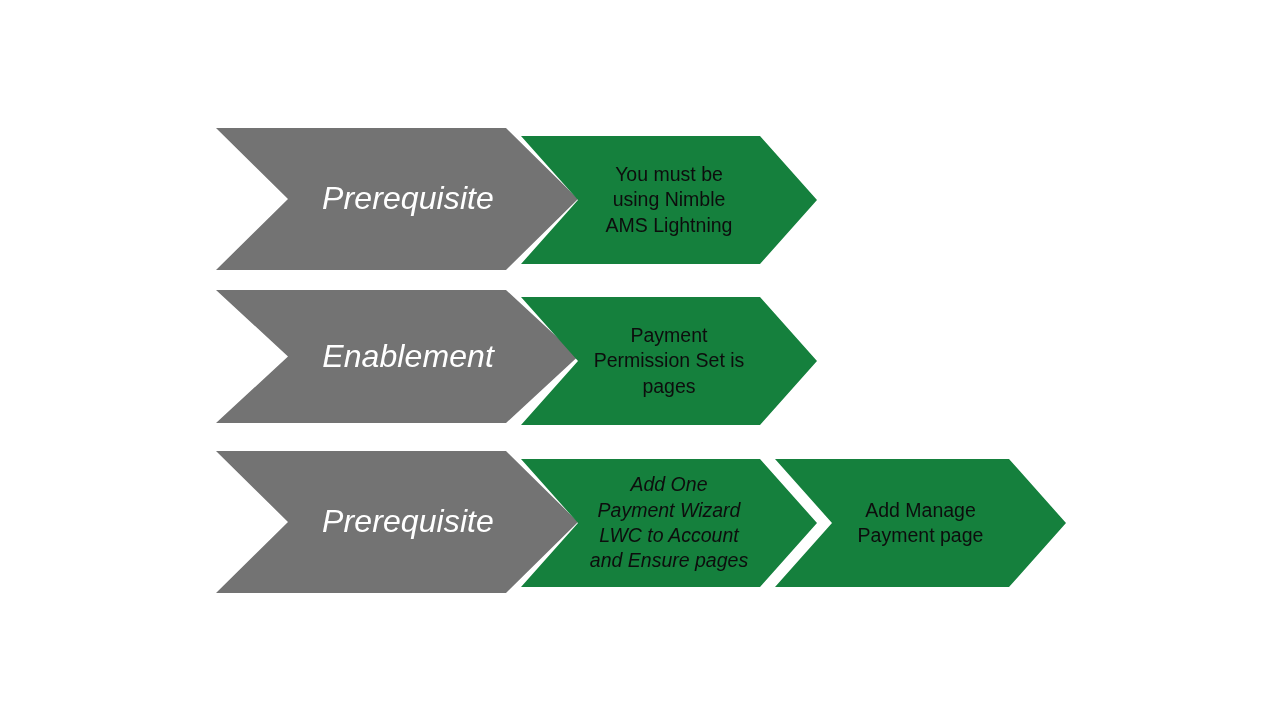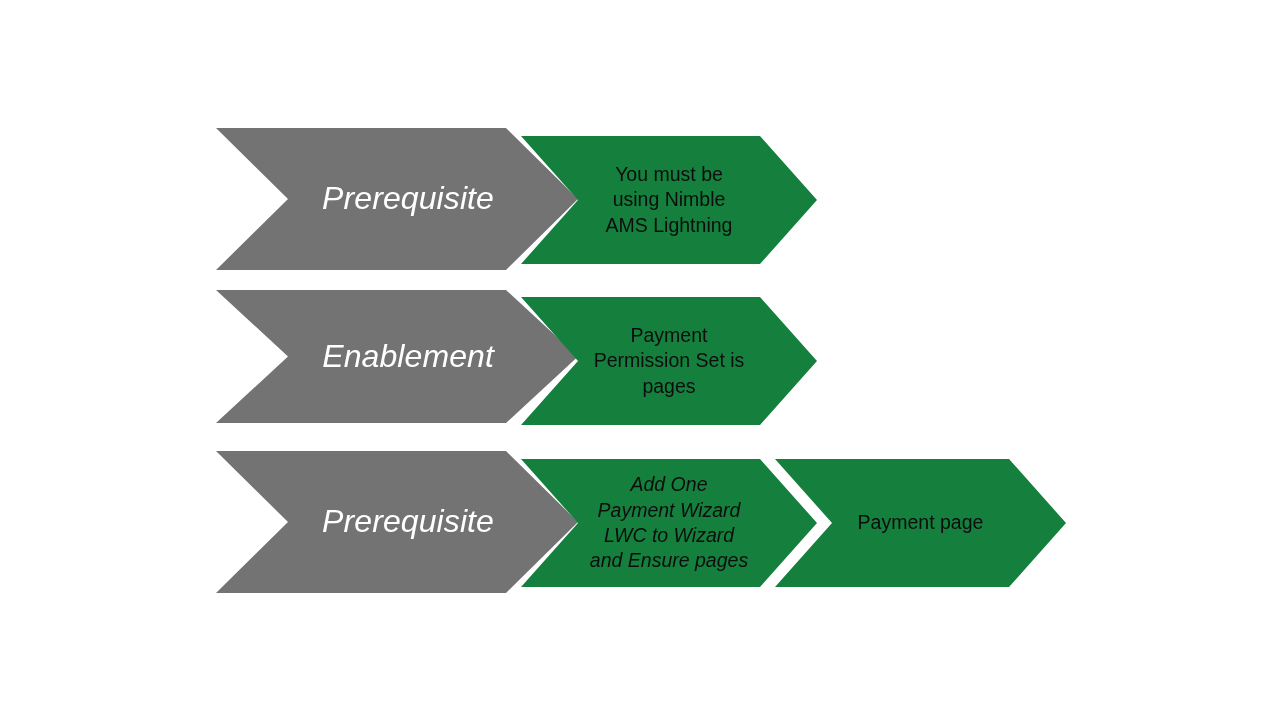--- a/index.html
+++ b/index.html
@@ -110,25 +110,26 @@
 
   <div class="row" style="top:0;">
     <div class="chev chev-stage" style="left:216px; top:451px; width:362px; height:142px;">
       <span class="stage-label">Prerequisite</span>
     </div>
 
     <div class="chev chev-step" style="left:521px; top:459px; width:296px; height:128px;font-style:italic;">
       <span class="step-text">
         <span class="ln">Add One</span>
         <span class="ln">Payment Wizard</span>
-        <span class="ln">LWC to Wizard</span>
+        <span class="ln">LWC to Account</span>
         <span class="ln">and Ensure pages</span>
       </span>
     </div>
 
     <div class="chev chev-step" style="left:775px; top:459px; width:291px; height:128px;">
       <span class="step-text">
+        <span class="ln">Add Manage</span>
         <span class="ln">Payment page</span>
       </span>
     </div>
   </div>
 
 </div>
 
 </body></html>

